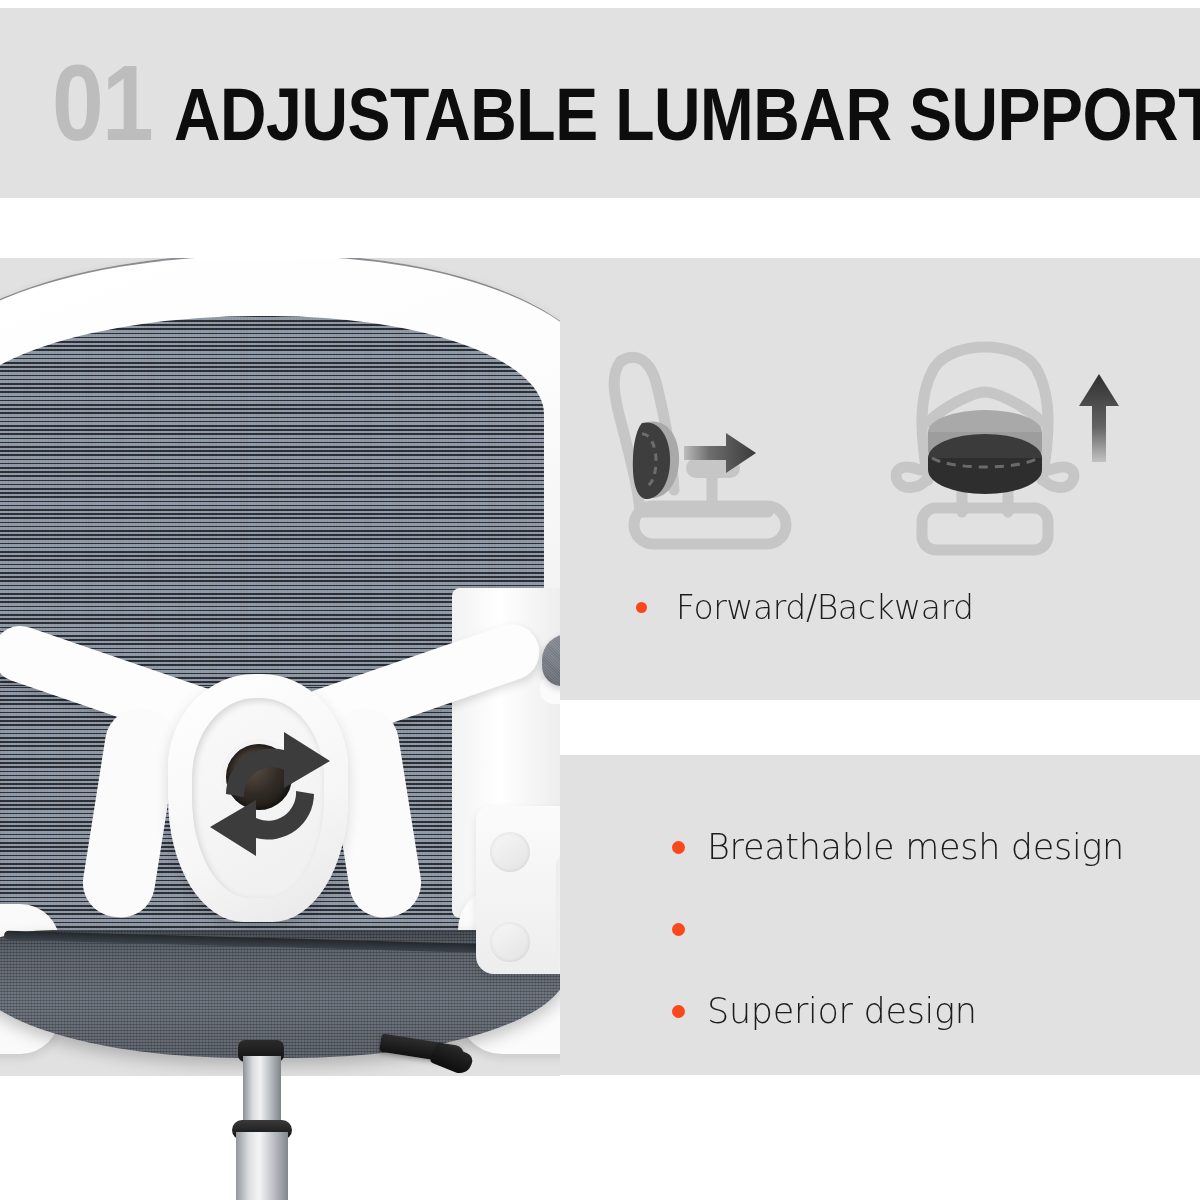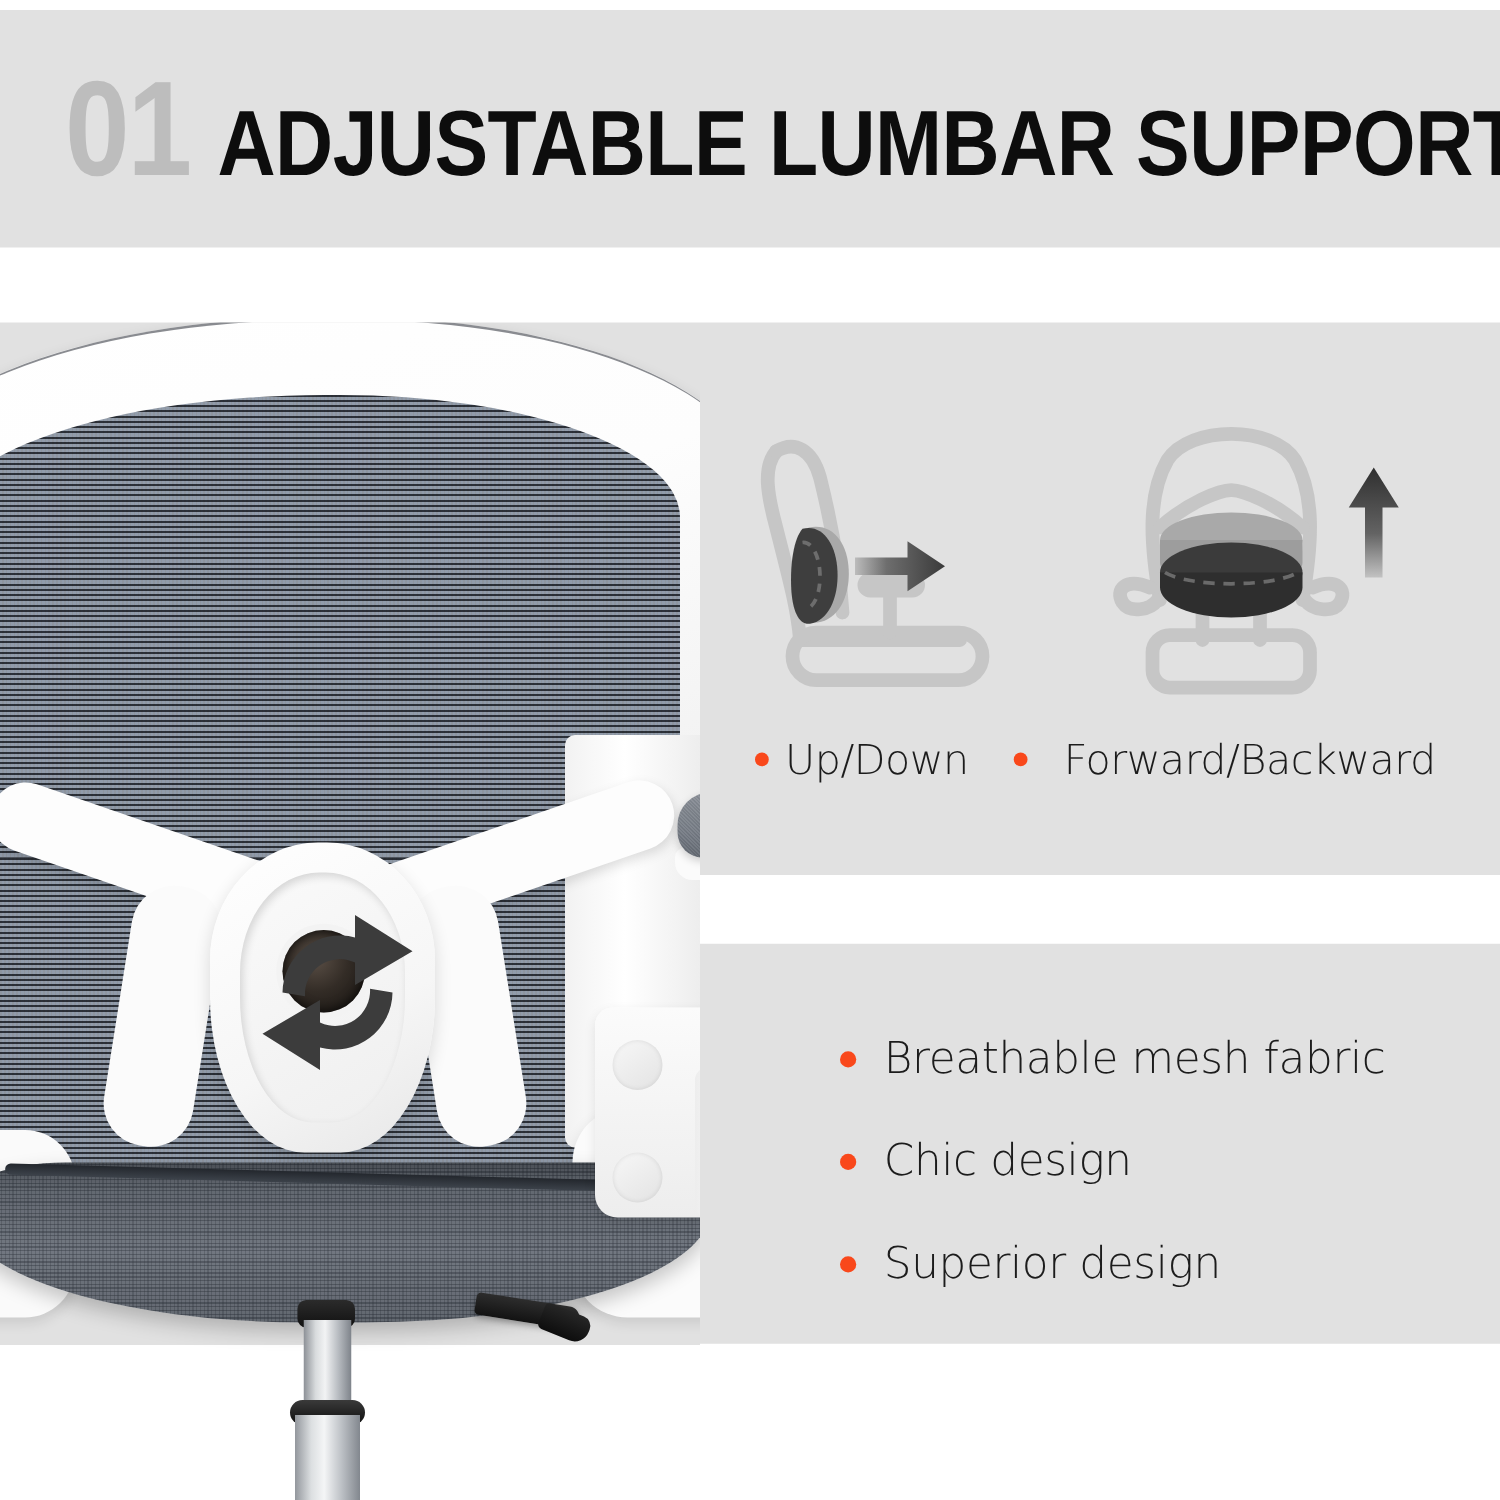--- a/index.html
+++ b/index.html
@@ -287,38 +287,33 @@
         </g>
 
         <g>
           <path d="M212 132 L212 76 L199 76 L219 44 L239 76 L226 76 L226 132 Z" fill="url(#arrowU)"></path>
         </g>
       </svg>
     </div>
   </div>
 
   <div class="caption-row">
-    <div class="cap one">
-      <span class="dot"></span>
-      <span class="txt">Up/Down</span>
-    </div>
     <div class="cap two">
       <span class="dot"></span>
       <span class="txt">Forward/Backward</span>
     </div>
   </div>
 
   <div class="features">
     <div class="feat">
       <span class="dot"></span>
-      <span class="txt">Breathable mesh fabric</span>
+      <span class="txt">Breathable mesh design</span>
     </div>
     <div class="feat">
       <span class="dot"></span>
-      <span class="txt">Chic design</span>
     </div>
     <div class="feat">
       <span class="dot"></span>
       <span class="txt">Superior design</span>
     </div>
   </div>
 
 </div>
 
 </body></html>

